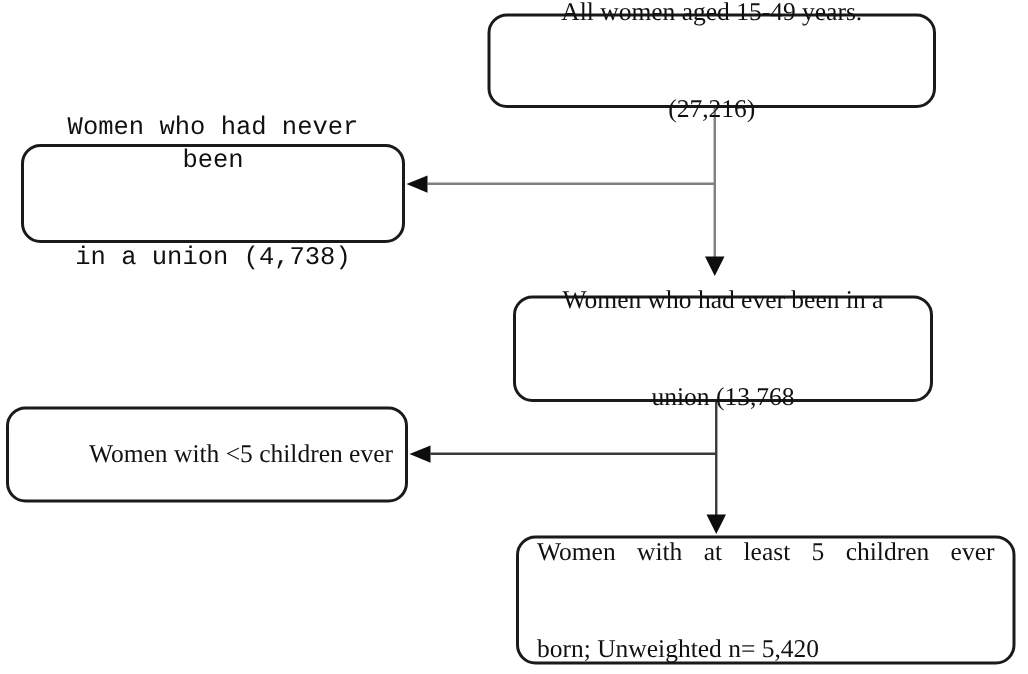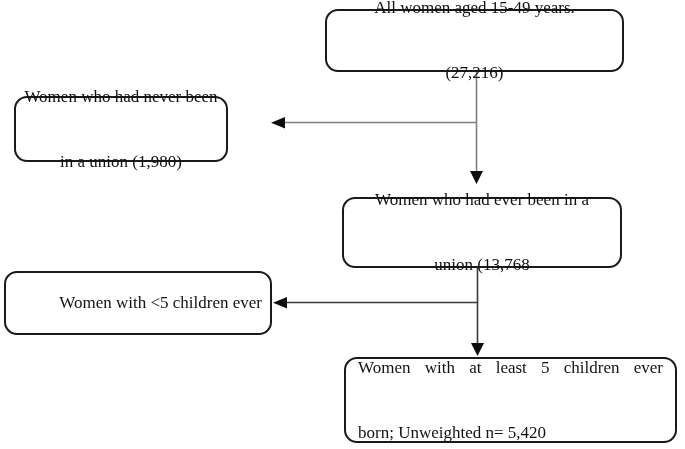--- a/index.html
+++ b/index.html
@@ -33,21 +33,21 @@
     flex-direction: column;
     justify-content: center;
     font-size: 17px;
     line-height: 22px;
     text-align: center;
     padding: 2px 8px;
     gap: 43px;
   }
   .box .ln { width: 100%; }
   .box-top      { left: 325px; top: 9px;   width: 299px; height: 63px; }
-  .box-never    { left: 14px;  top: 96px;  width: 214px; height: 66px; }
+  .box-never    { left: 14px;  top: 96px;  width: 256px; height: 66px; font-family: Liberation Mono, monospace; }
   .box-ever     { left: 342px; top: 185px; width: 280px; height: 71px; margin-top: 12px; }
   .box-lt5      { left: 4px;   top: 271px; width: 268px; height: 64px; text-align: right; }
   .box-analyzed {
     left: 344px; top: 357px; width: 333px; height: 86px;
     text-align: left;
     padding: 2px 12px;
     align-items: center;
   }
   .box-analyzed .justify {
     text-align: justify;
@@ -74,21 +74,21 @@
     <polygon points="287,297 287,308.5 273,302.7" fill="#0d0d0d"></polygon>
   </svg>
 
   <div class="box box-top">
     <div class="ln">All women aged 15-49 years.</div>
     <div class="ln">(27,216)</div>
   </div>
 
   <div class="box box-never">
     <div class="ln">Women who had never been</div>
-    <div class="ln">in a union (1,980)</div>
+    <div class="ln">in a union (4,738)</div>
   </div>
 
   <div class="box box-ever">
     <div class="ln">Women who had ever been in a</div>
     <div class="ln">union (13,768</div>
   </div>
 
   <div class="box box-lt5">
     <div class="ln">Women with &lt;5 children ever</div>
   </div>

